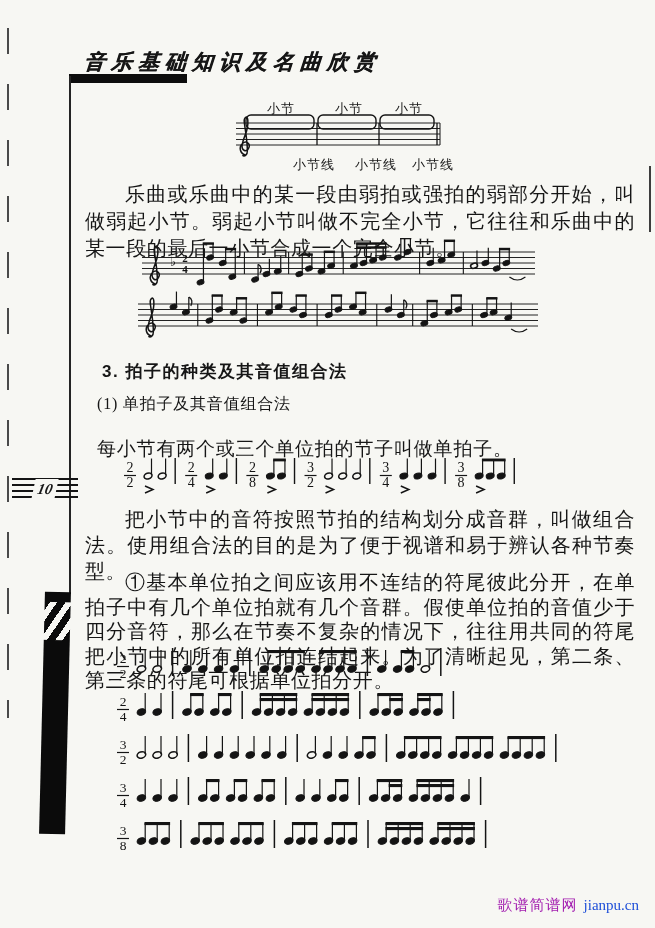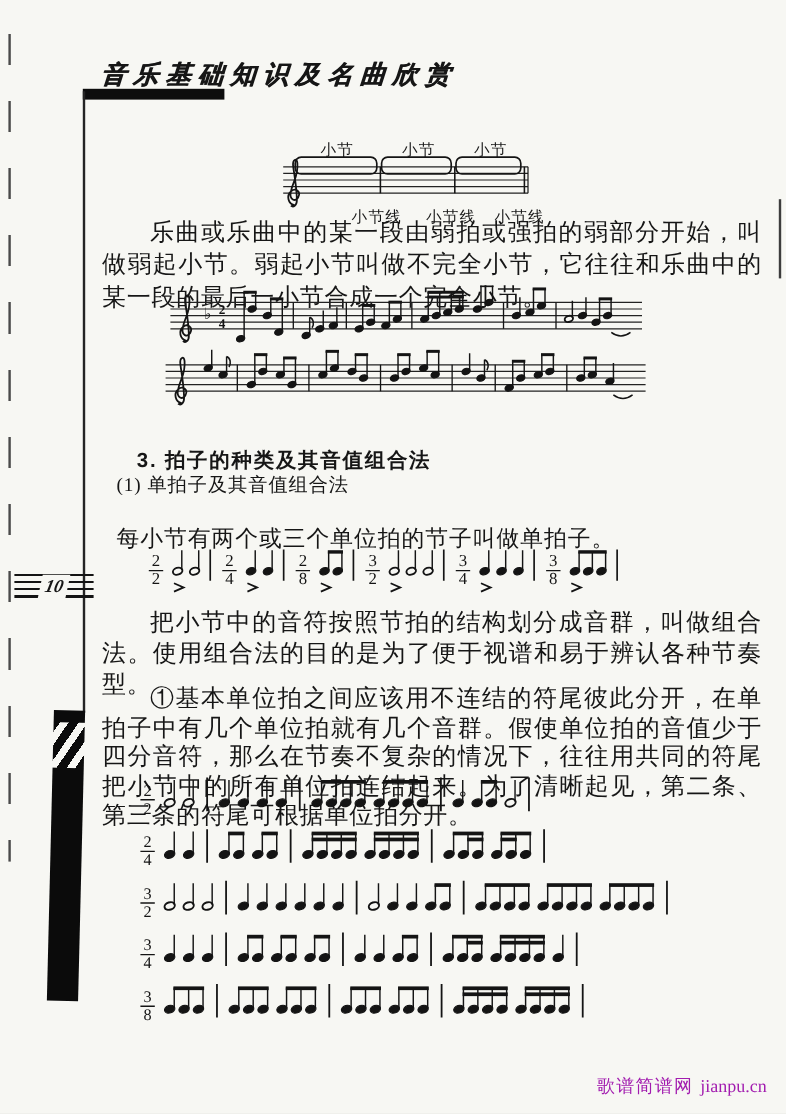--- a/index.html
+++ b/index.html
@@ -17,46 +17,46 @@
   .right-mark{position:absolute;right:4px;top:166px;width:2px;height:66px;background:#3d3d3d;}
   
   .page-title{position:absolute;left:84px;top:48px;font-size:21px;font-weight:bold;font-style:italic;
     letter-spacing:6px;transform:skewX(-4deg);text-shadow:0.6px 0 0 #161616;}
   
   .page-num{position:absolute;left:12px;top:478px;width:66px;height:23px;
     background:repeating-linear-gradient(180deg,#141414 0 2px,transparent 2px 6px);}
   .page-num .num{position:absolute;left:50%;top:1px;transform:translateX(-50%) skewX(-12deg);
     background:#f7f7f3;padding:0 4px;font-size:15px;font-weight:bold;font-style:italic;line-height:20px;}
   
-  .diagram{position:absolute;left:226px;top:99px;width:292px;height:80px;margin-top:16px;}
+  .diagram{position:absolute;left:226px;top:99px;width:292px;height:80px;}
   .diagram .mlabel,.diagram .blabel{position:absolute;font-size:13px;letter-spacing:1px;white-space:nowrap;
     transform:translateX(-50%);}
   
   .para{position:absolute;left:85px;width:550px;margin:0;font-size:20px;line-height:27px;
     letter-spacing:0.6px;text-align:justify;text-indent:2em;}
   .p1{top:181px;}
   .p2{top:506px;line-height:26px;}
   .p3{top:570px;line-height:24.5px;}
   .p3head{position:absolute;left:103px;top:557px;font-size:15px;letter-spacing:0.6px;}
-  .section-heading{position:absolute;left:98px;top:356px;margin:16px;font-size:17px;font-weight:bold;
+  .section-heading{position:absolute;left:98px;top:356px;margin:4px;font-size:17px;font-weight:bold;
     letter-spacing:1.5px;font-family:"Liberation Sans",sans-serif;}
   .sub-heading{position:absolute;left:97px;top:394px;font-size:16px;letter-spacing:0.8px;}
   .sub-text{position:absolute;left:97px;top:436px;font-size:19px;letter-spacing:0.8px;}
   
   .melody{position:absolute;height:54px;}
   #melody1{left:140px;top:238px;width:397px;}
   #melody2{left:136px;top:290px;width:404px;}
   #meter-row{position:absolute;left:121px;top:446px;height:54px;}
   #rhythm-rows{position:absolute;left:114px;top:642px;}
   #rhythm-rows .rrow{height:43px;}
   svg{display:block;}
   
   .watermark{position:absolute;right:16px;top:896px;font-size:15px;letter-spacing:1px;white-space:nowrap;}
   .watermark .wm-name{color:#a21caf;}
-  .watermark .wm-url{color:#a21caf;margin-left:6px;letter-spacing:0;}
+  .watermark .wm-url{color:#1d4ed8;margin-left:6px;letter-spacing:0;}
 </style>
 </head>
 <body>
 
 <div class="page">
 
   <div class="dash-line"></div>
   <div class="title-bar"></div>
   <div class="frame-vline"></div>
   <div class="spine-bar">

